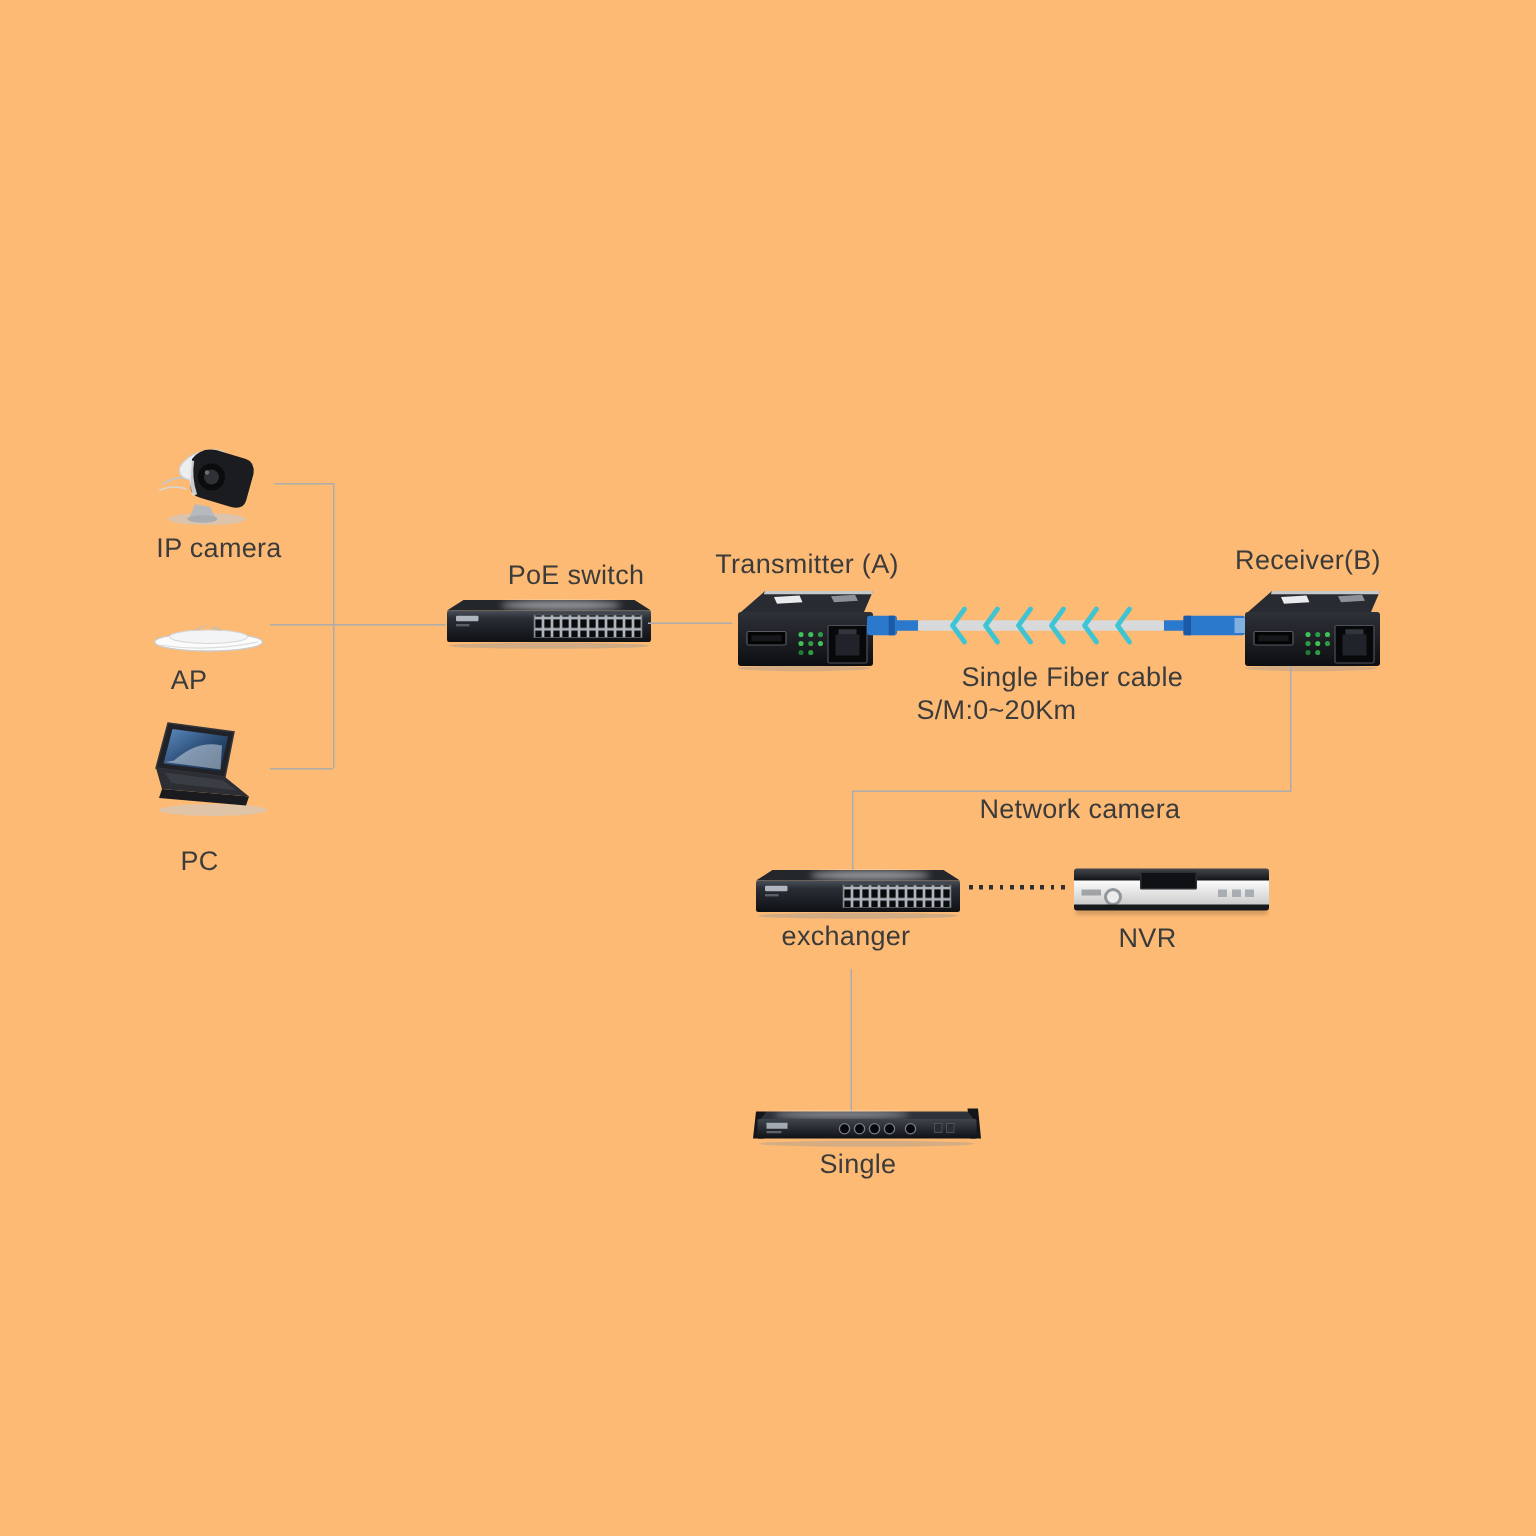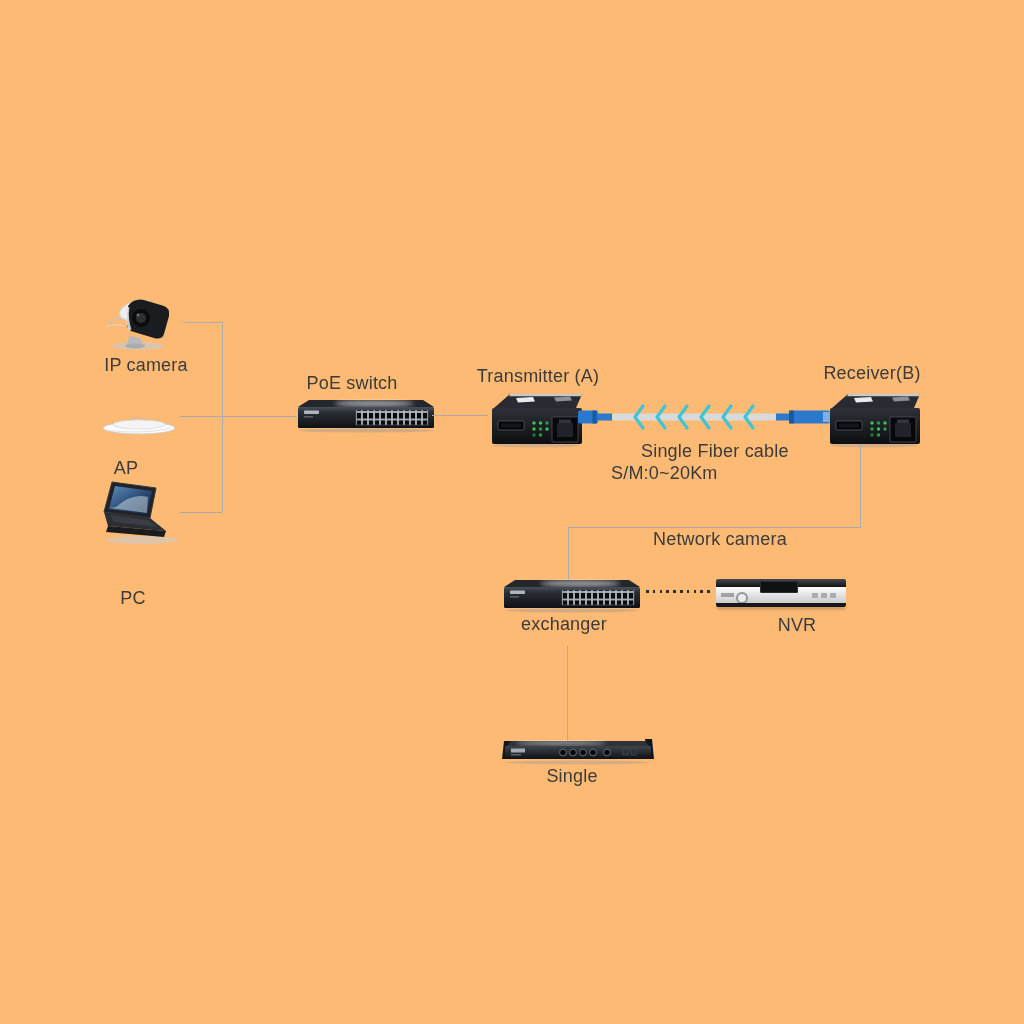--- a/index.html
+++ b/index.html
@@ -47,46 +47,46 @@
     <circle cx="38" cy="19" r="1.5" fill="#6b7076"></circle>
   </svg>
   <div class="lbl c" style="left:100px;top:355px;width:92px">IP camera</div>
 
   <svg class="dev" style="left:100px;top:412px" width="78" height="26" viewBox="0 0 78 26">
     <ellipse cx="39" cy="16" rx="36" ry="6" fill="#fbfbfb" stroke="#c9cbcd" stroke-width="0.9"></ellipse>
     <ellipse cx="39" cy="12.5" rx="26" ry="4.5" fill="#f3f4f5" stroke="#d4d6d8" stroke-width="0.7"></ellipse>
     <path d="M6,18 Q39,23 72,16" stroke="#dcdcdc" stroke-width="0.8" fill="none"></path>
     <path d="M30,8 L37,5 M41,6 L47,8" stroke="#bfbfbf" stroke-width="0.9" fill="none"></path>
   </svg>
-  <div class="lbl c" style="left:100px;top:458px;width:52px">AP</div>
+  <div class="lbl c" style="left:100px;top:443px;width:52px">AP</div>
 
   <svg class="dev" style="left:98px;top:478px" width="86" height="68" viewBox="0 0 86 68">
     <defs>
       <linearGradient id="pcscr" x1="0" y1="0" x2="1" y2="1">
         <stop offset="0" stop-color="#5d8cc0"></stop>
         <stop offset="0.55" stop-color="#2a4a72"></stop>
         <stop offset="1" stop-color="#142a46"></stop>
       </linearGradient>
     </defs>
     <ellipse cx="44" cy="62" rx="36" ry="4" fill="#cccccc" opacity="0.6"></ellipse>
     <polygon points="14,4 58,10 52,40 6,34" fill="#202227" stroke="#34373c" stroke-width="1"></polygon>
     <polygon points="17,8 54,13 49,36 11,31" fill="url(#pcscr)"></polygon>
     <path d="M18,29 Q34,15 50,19 L49,35 L12,30 Z" fill="#e9f2f8" opacity="0.45"></path>
     <polygon points="6,34 52,40 68,53 10,48" fill="#2c2e33"></polygon>
     <polygon points="12,37 50,42 60,49 16,44" fill="#3a3d43"></polygon>
     <polygon points="10,48 68,53 66,59 8,54" fill="#1a1b1f"></polygon>
   </svg>
-  <div class="lbl c" style="left:107px;top:588px;width:52px">PC</div>
+  <div class="lbl c" style="left:107px;top:564px;width:52px">PC</div>
 
   <div class="hline" style="left:183px;top:322px;width:39px"></div>
   <div class="vline" style="left:222px;top:322px;height:190px"></div>
   <div class="hline" style="left:180px;top:416px;width:117px"></div>
   <div class="hline" style="left:180px;top:512px;width:42px"></div>
 
-  <div class="lbl c" style="left:282px;top:373px;width:140px">PoE switch</div>
+  <div class="lbl c" style="left:314px;top:373px;width:140px">PoE switch</div>
   <svg class="dev" style="left:296px;top:397px" width="140" height="36" viewBox="0 0 140 36">
     <defs>
       <linearGradient id="sw1f" x1="0" y1="0" x2="0" y2="1">
         <stop offset="0" stop-color="#4a505a"></stop>
           <stop offset="0.25" stop-color="#2a2e35"></stop>
           <stop offset="1" stop-color="#0e1013"></stop>
       </linearGradient>
       <pattern id="sw1p" width="6" height="7.5" patternUnits="userSpaceOnUse">
         <rect width="6" height="7.5" fill="#aeb5bc"></rect>
           <rect x="0.9" y="0.9" width="4.2" height="5.7" fill="#0a0b0d"></rect>
@@ -226,21 +226,21 @@
 
   <div class="nvr" style="left:716px;top:579px">
     <div class="nvr-top"></div>
     <div class="nvr-body"></div>
     <div class="nvr-display"></div>
     <div class="nvr-knob"></div>
     <div class="nvr-logo"></div>
     <div class="nvr-btns"></div>
     <div class="nvr-base"></div>
   </div>
-  <div class="lbl c" style="left:732px;top:615px;width:130px">NVR</div>
+  <div class="lbl c" style="left:700px;top:615px;width:130px">NVR</div>
 
   <div class="vline" style="left:567px;top:646px;height:95px"></div>
 
   <svg class="dev" style="left:501px;top:735px" width="154" height="30" viewBox="0 0 154 30">
     <defs>
       <linearGradient id="rtf" x1="0" y1="0" x2="0" y2="1">
         <stop offset="0" stop-color="#3f444c"></stop>
           <stop offset="1" stop-color="#0f1115"></stop>
       </linearGradient>
       <filter id="rtb">

